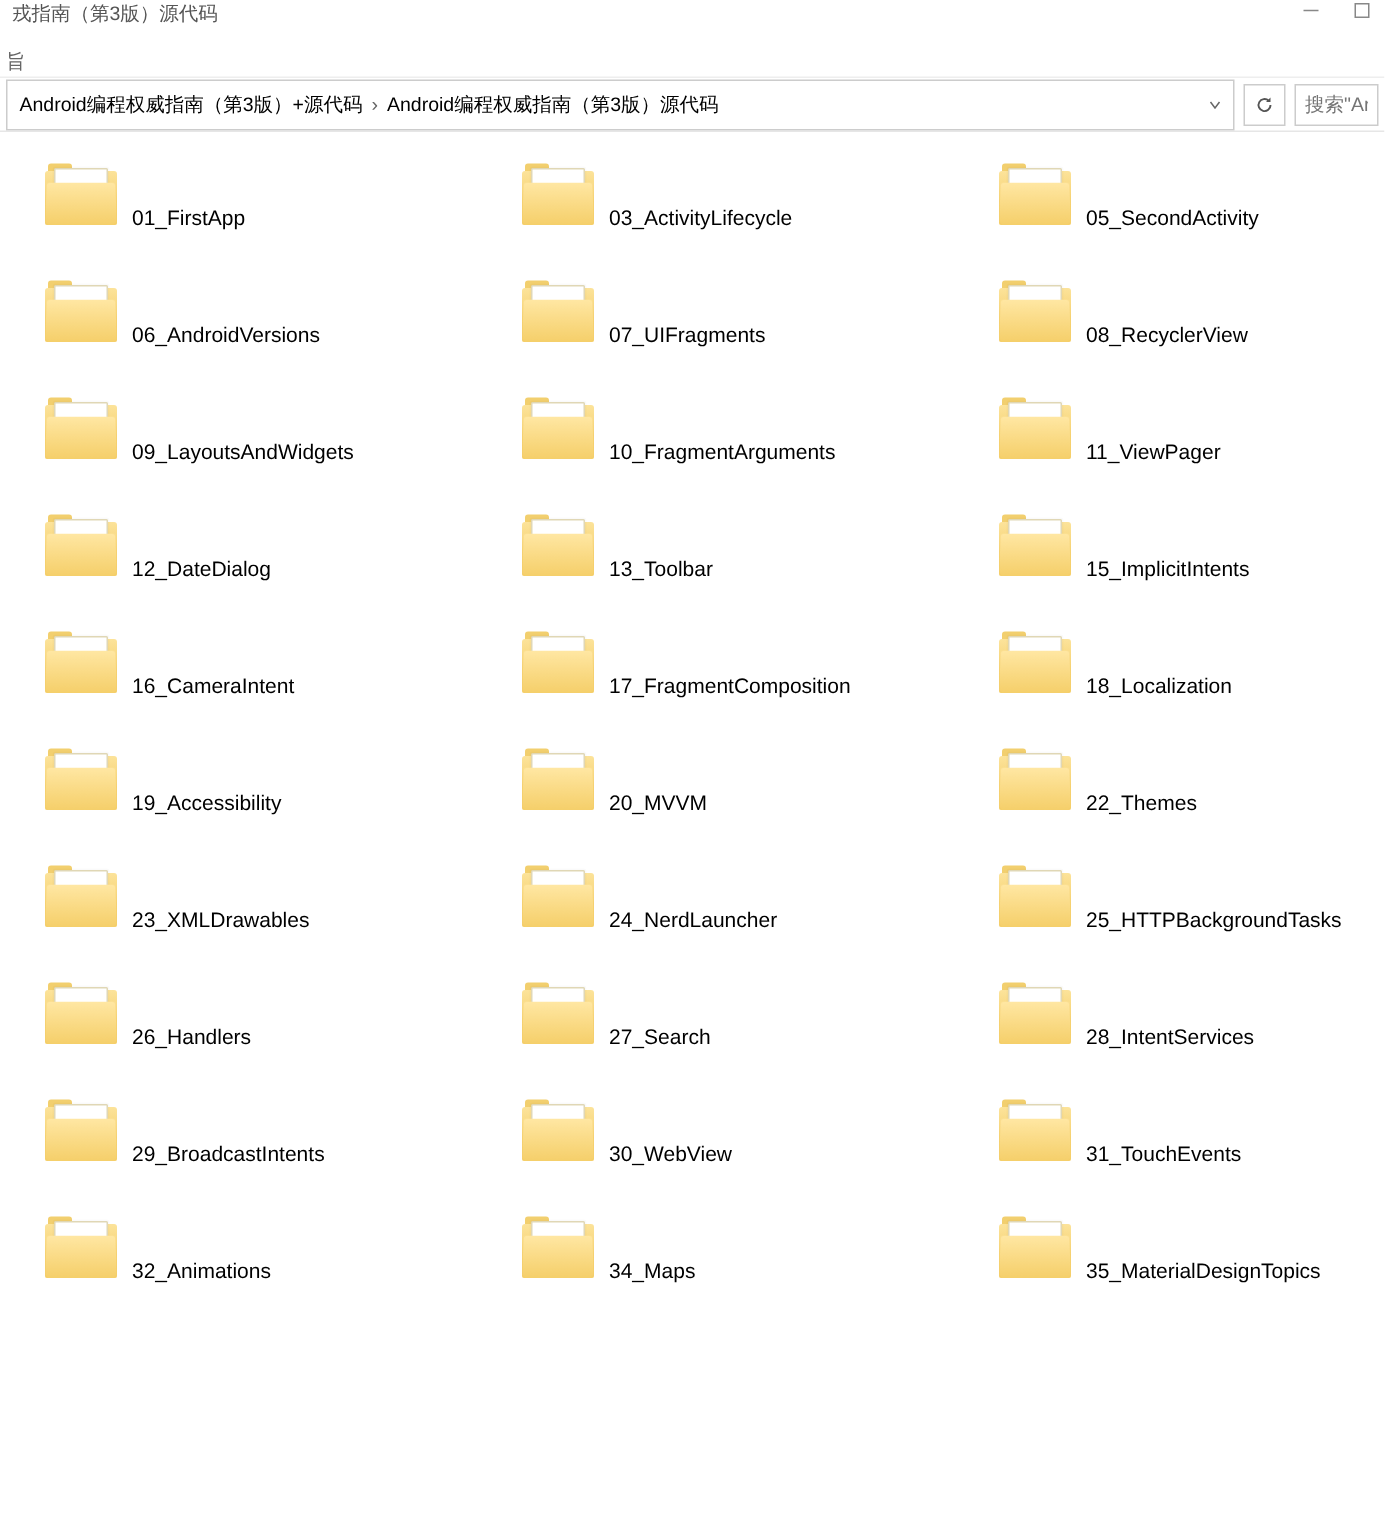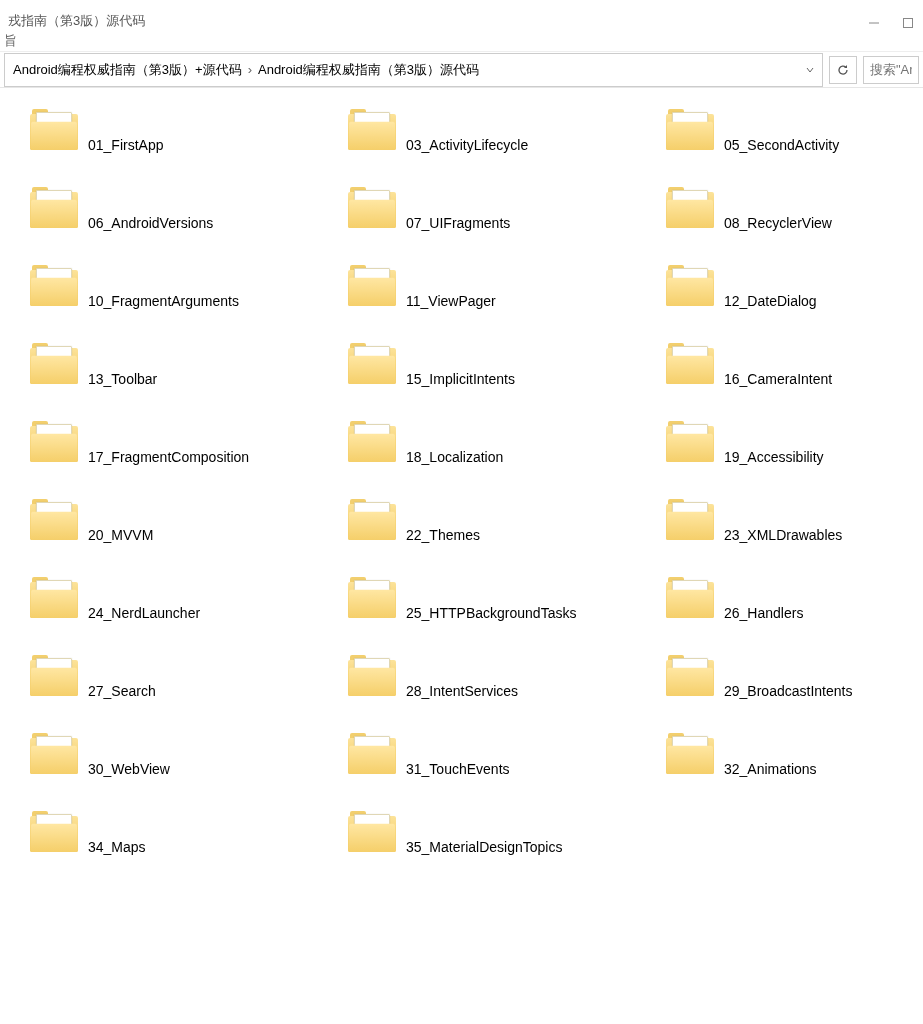--- a/index.html
+++ b/index.html
@@ -8,21 +8,21 @@
       font-size: 13px;
       color: #000;
       background: #fff;
       width: 923px;
       height: 1024px;
       overflow: hidden;
     }
     .titlebar {
       height: 30px;
       display: flex;
-      align-items: flex-end;
+      align-items: flex-start;
       padding: 0 8px;
       color: #555;
       font-size: 13px;
       background: #fff;
     }
     .titlebar-title { flex: 1; }
     .window-controls { display: flex; gap: 20px; align-items: center; }
     .win-btn {
       width: 14px; height: 14px;
       display: flex; align-items: center; justify-content: center;
@@ -245,20 +245,29 @@
         </div>
         <div class="folder-label">08_RecyclerView</div>
       </div>
       <div class="folder-item">
         <div class="folder-icon">
           <div class="tab"></div>
           <div class="body"></div>
           <div class="sheet"></div>
           <div class="front"></div>
         </div>
+        <div class="folder-label">09_LayoutsAndWidgets</div>
+      </div>
+      <div class="folder-item">
+        <div class="folder-icon">
+          <div class="tab"></div>
+          <div class="body"></div>
+          <div class="sheet"></div>
+          <div class="front"></div>
+        </div>
         <div class="folder-label">10_FragmentArguments</div>
       </div>
       <div class="folder-item">
         <div class="folder-icon">
           <div class="tab"></div>
           <div class="body"></div>
           <div class="sheet"></div>
           <div class="front"></div>
         </div>
         <div class="folder-label">11_ViewPager</div>

